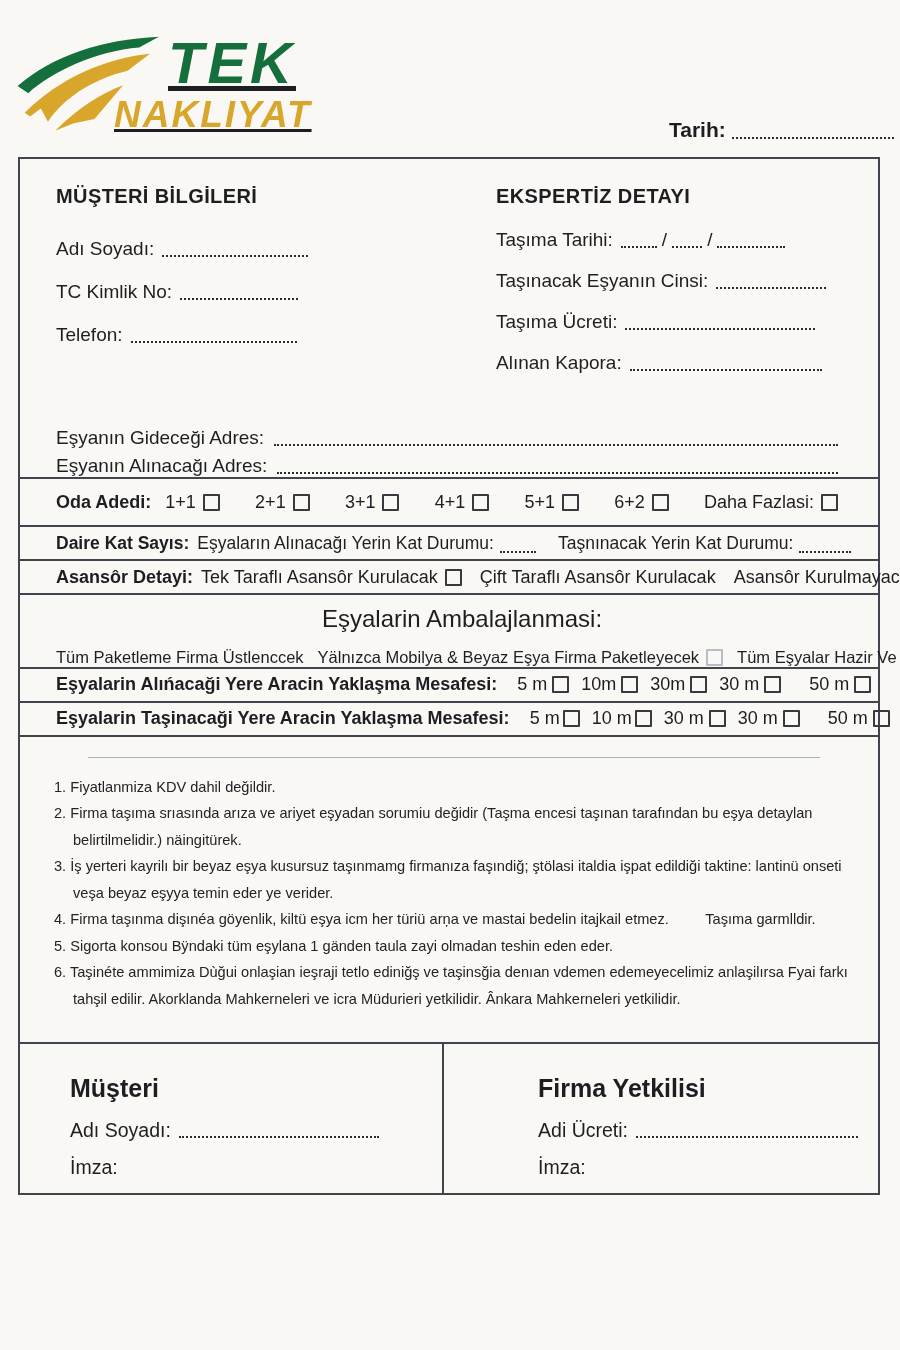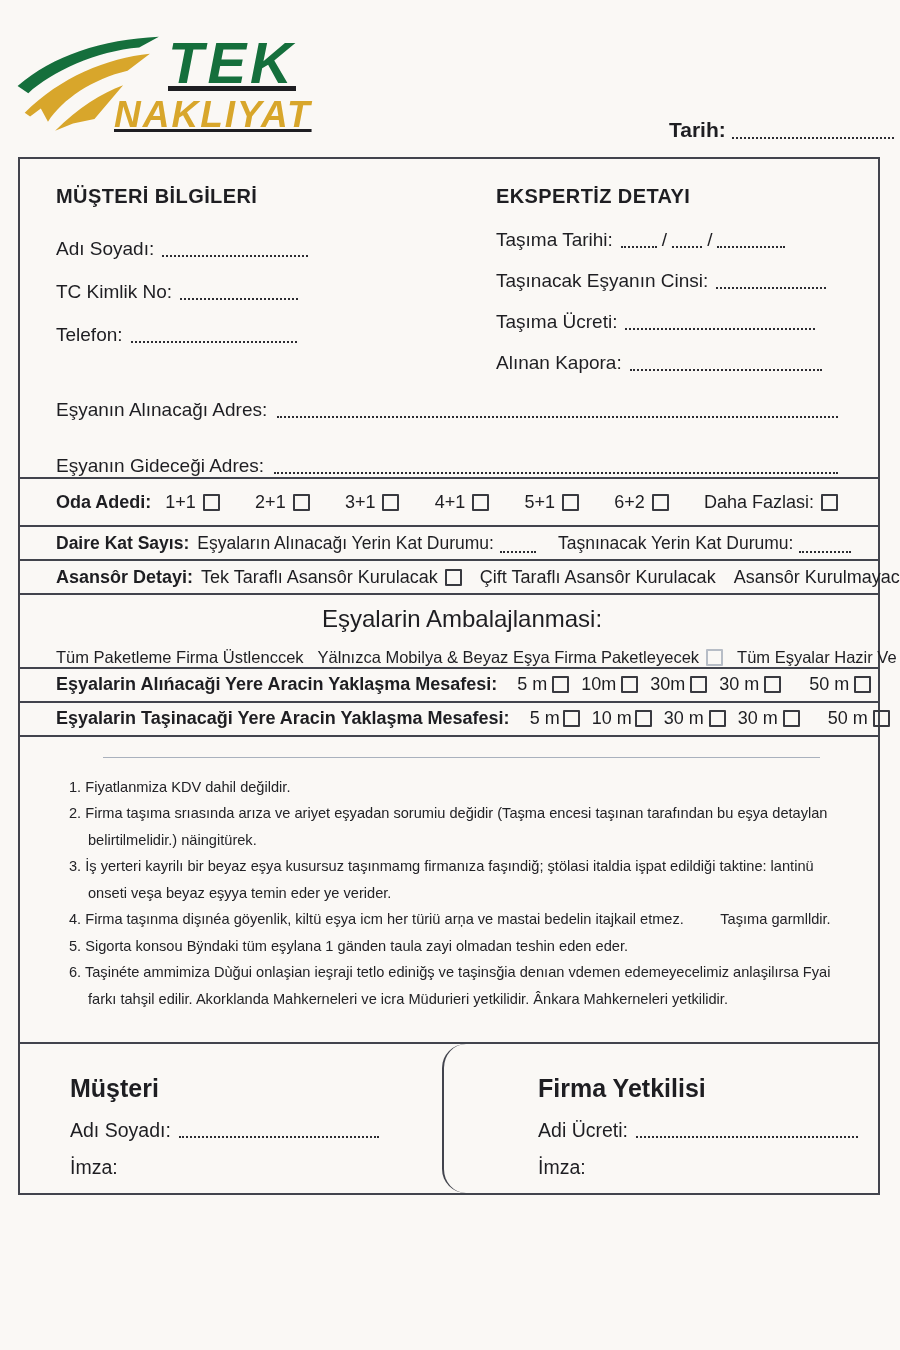--- a/index.html
+++ b/index.html
@@ -85,31 +85,31 @@
   .sec-pack{height:75px;padding:10px 10px 0 36px;}
   .sec-pack .rl{font-weight:400;font-size:24px;display:block;text-align:center;}
   .sec-pack .pack-opts{display:flex;align-items:center;font-size:16.5px;margin-top:15px;white-space:nowrap;}
   .sec-pack .pack-opts .opt{margin-right:14px;}
   .sec-pack .pack-opts .opt:last-child{margin-right:0;}
   .sec-dist{height:37px;font-size:18px;}
   .sec-dist .opt{margin-left:12px;}
   .sec-dist .opt.wide{margin-left:28px;}
   .sec-dist .cb{margin-left:5px;}
   
-  .sec-terms{height:336px;padding:20px 30px 0 49px;}
+  .sec-terms{height:336px;padding:20px 30px 0 34px;}
   .faint-rule{border-top:1.5px solid #a9b1bd;margin:0 28px 16px 34px;}
   .term{
     font-size:14.6px;line-height:1.82;color:#232327;
     padding-left:19px;text-indent:-19px;
   }
   
   .sec-sigs{flex:1;display:flex;}
   .sig{padding:30px 20px 0 50px;}
   .sig.left{width:429px;}
-  .sig.right{flex:1;border-left:2px solid var(--line);padding-left:94px;border-radius:24px;}
+  .sig.right{flex:1;border-left:2px solid var(--line);padding-left:94px;}
   .sig h2{font-size:25px;font-weight:700;margin-bottom:16px;}
   .sig .field{font-size:19.5px;margin-bottom:14px;}
   .sig .dots{transform:translateY(1px);}
 </style>
 </head>
 <body>
 
 <div class="hdr">
   <div class="logo">
     <svg viewBox="0 0 170 115" aria-hidden="true">
@@ -164,26 +164,26 @@
         <div class="field">
           <span class="lbl">Taşıma Ücreti:</span>
           <span class="dots" style="width:190px"></span>
         </div>
         <div class="field">
           <span class="lbl">Alınan Kapora:</span>
           <span class="dots" style="width:192px"></span>
         </div>
       </div>
     </div>
+    <div class="addr" style="margin-top:34px">
+      <span class="lbl">Eşyanın Gideceği Adres:</span>
+      <span class="dots grow"></span>
+    </div>
     <div class="addr" style="margin-top:6px">
       <span class="lbl">Eşyanın Alınacağı Adres:</span>
-      <span class="dots grow"></span>
-    </div>
-    <div class="addr" style="margin-top:34px">
-      <span class="lbl">Eşyanın Gideceği Adres:</span>
       <span class="dots grow"></span>
     </div>
   </section>
 
   <section class="rowline sec-rooms">
     <span class="rl">Oda Adedi:</span>
     <span class="opts">
       <span class="opt">
         <span>1+1</span>
         <span class="cb"></span>

